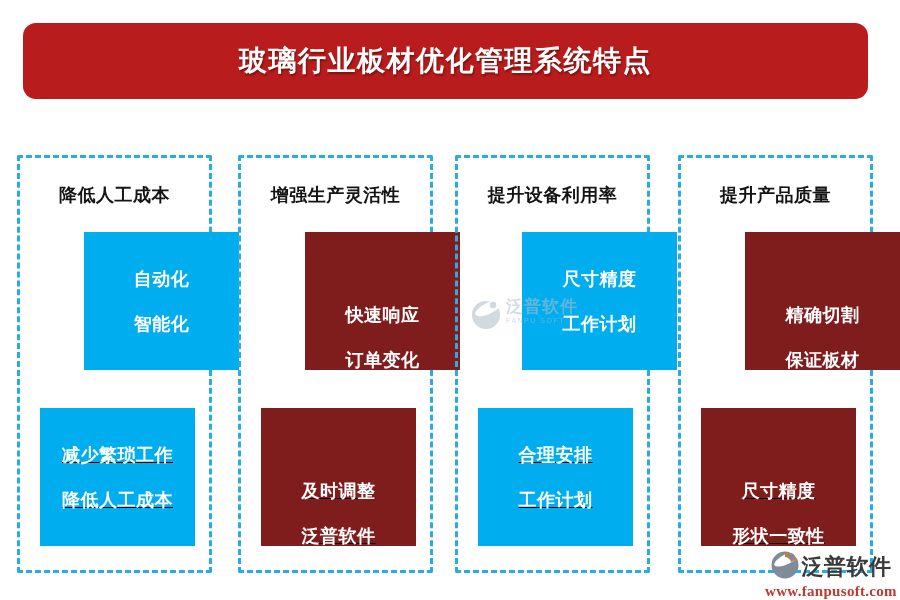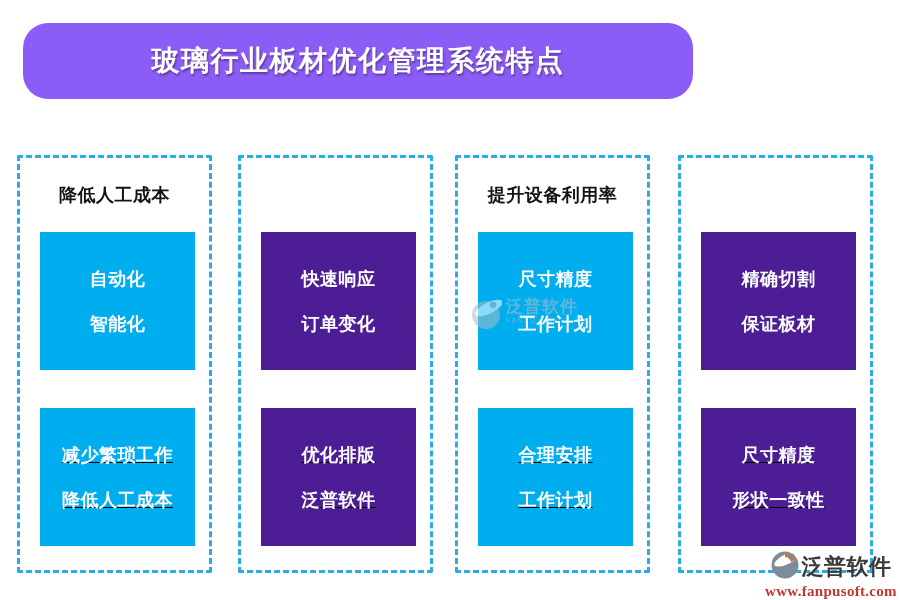--- a/index.html
+++ b/index.html
@@ -1,39 +1,39 @@
 <!DOCTYPE html>
 <html><head>
 <meta charset="utf-8">
 <style>
   * { margin: 0; padding: 0; box-sizing: border-box; }
   html, body { width: 900px; height: 600px; background: #ffffff; overflow: hidden;
     font-family: "Liberation Sans", "DejaVu Sans", sans-serif; }
   .canvas { position: relative; width: 900px; height: 600px; background: #ffffff; }
 
   
-  .banner { position: absolute; left: 23px; top: 23px; width: 670px; height: 76px;
-    background: #8b5cf6; border-radius: 25px; display: flex; align-items: center;
+  .banner { position: absolute; left: 23px; top: 23px; width: 845px; height: 76px;
+    background: #b91c1c; border-radius: 13px; display: flex; align-items: center;
     justify-content: center; }
   .banner span { color: #ffffff; font-size: 28px; font-weight: bold; letter-spacing: 1.5px;
     text-shadow: 1px 2px 2px rgba(0,0,0,0.35); }
 
   
   .col { position: absolute; top: 155px; width: 195px; height: 418px;
     border: 3px dashed #2AABE3; border-radius: 2px; background: transparent; }
   .col-heading { margin-top: 27px; text-align: center; font-size: 18px; line-height: 20px;
     font-weight: bold; color: #141414; letter-spacing: 0.5px; }
   .box { position: absolute; left: 20px; width: 155px; height: 138px;
     display: flex; flex-direction: column; align-items: center; justify-content: center;
     gap: 25px; }
   .box.light { background: #00ADEE; }
-  .box.dark  { background: #4c1d95; }
+  .box.dark  { background: #7f1d1d; justify-content: flex-end; }
   .box-line { color: #ffffff; font-size: 18px; line-height: 20px; font-weight: bold;
     letter-spacing: 0.5px; white-space: nowrap; }
-  .box-top { top: 74px; }
+  .box-top { top: 74px; margin-left: 44px; }
   .box-bottom { top: 250px; text-decoration: underline; }
 
   
   .watermark { position: absolute; left: 472px; top: 297px; display: flex;
     align-items: flex-start; gap: 4px; opacity: 0.55; pointer-events: none; z-index: 5; }
   .watermark .wm-texts { display: flex; flex-direction: column; }
   .wm-name { font-size: 17px; font-weight: bold; color: #aebfca; line-height: 19px;
     letter-spacing: 1px; }
   .wm-sub { font-size: 7px; color: #9fc0d6; letter-spacing: 1.5px; line-height: 9px; }
 
@@ -61,43 +61,45 @@
       <div class="box-line">自动化</div>
       <div class="box-line">智能化</div>
     </div>
     <div class="box light box-bottom">
       <div class="box-line">减少繁琐工作</div>
       <div class="box-line">降低人工成本</div>
     </div>
   </div>
 
   <div class="col" style="left:238px">
+    <div class="col-heading">增强生产灵活性</div>
     <div class="box dark box-top">
       <div class="box-line">快速响应</div>
       <div class="box-line">订单变化</div>
     </div>
     <div class="box dark box-bottom">
-      <div class="box-line">优化排版</div>
+      <div class="box-line">及时调整</div>
       <div class="box-line">泛普软件</div>
     </div>
   </div>
 
   <div class="col" style="left:455px">
     <div class="col-heading">提升设备利用率</div>
     <div class="box light box-top">
       <div class="box-line">尺寸精度</div>
       <div class="box-line">工作计划</div>
     </div>
     <div class="box light box-bottom">
       <div class="box-line">合理安排</div>
       <div class="box-line">工作计划</div>
     </div>
   </div>
 
   <div class="col" style="left:678px">
+    <div class="col-heading">提升产品质量</div>
     <div class="box dark box-top">
       <div class="box-line">精确切割</div>
       <div class="box-line">保证板材</div>
     </div>
     <div class="box dark box-bottom">
       <div class="box-line">尺寸精度</div>
       <div class="box-line">形状一致性</div>
     </div>
   </div>
 

